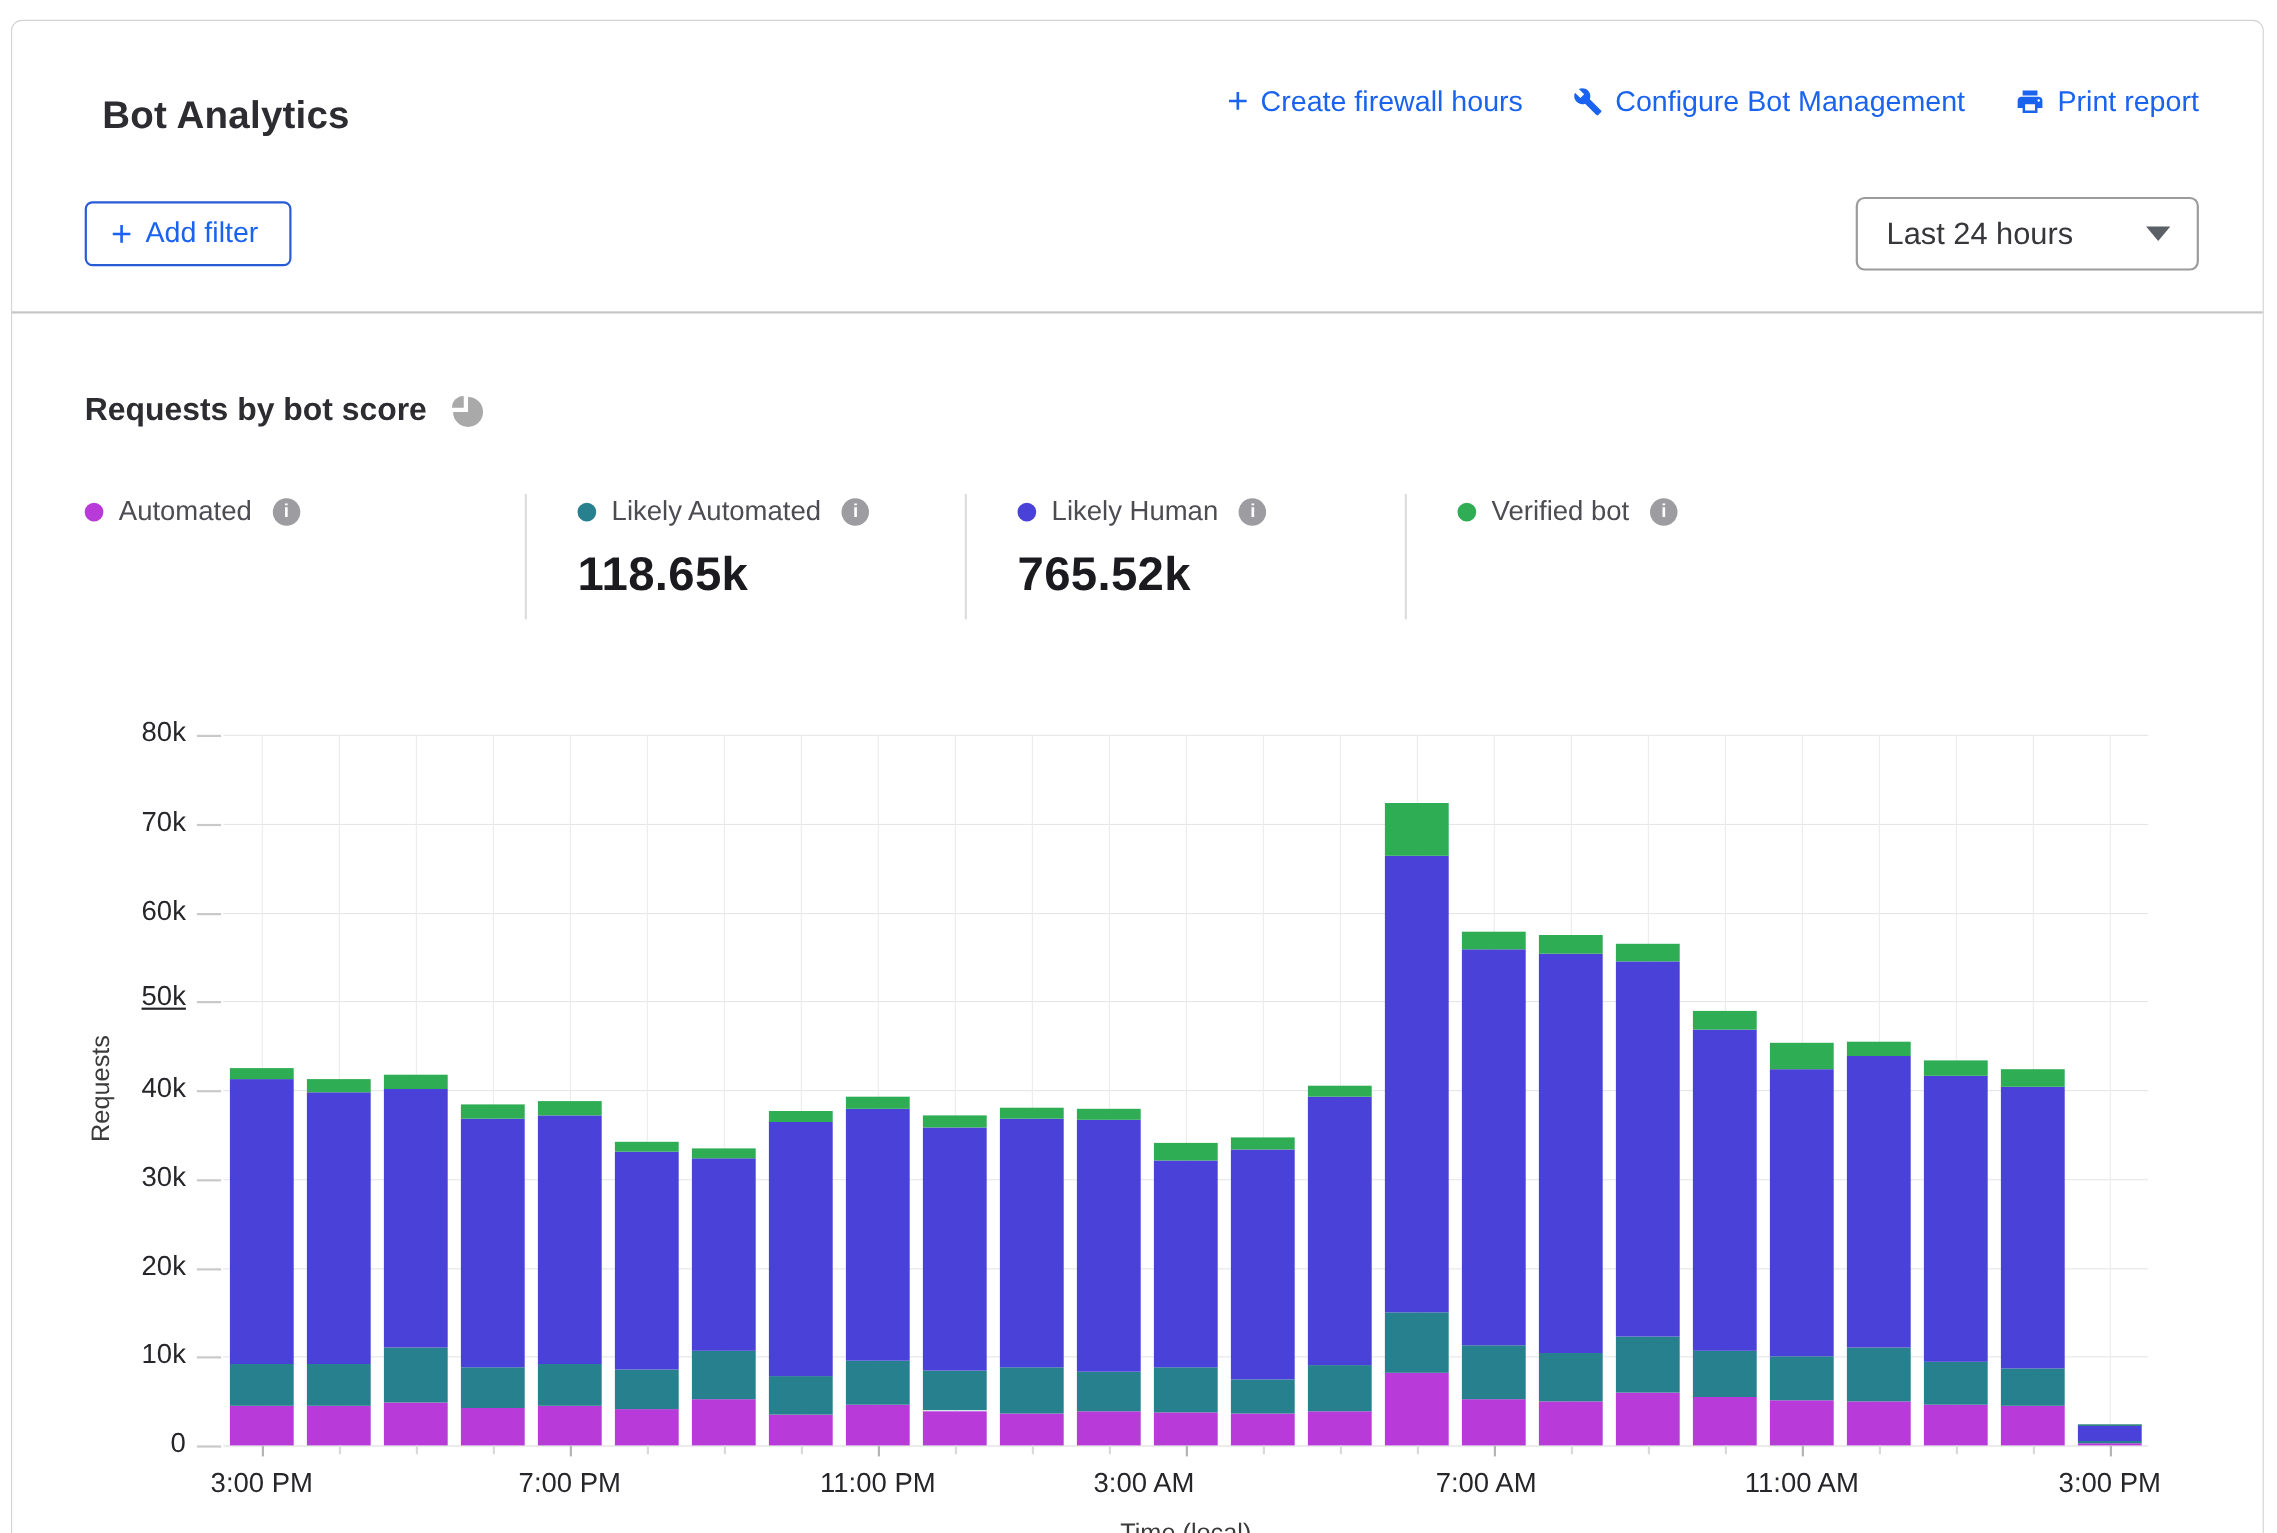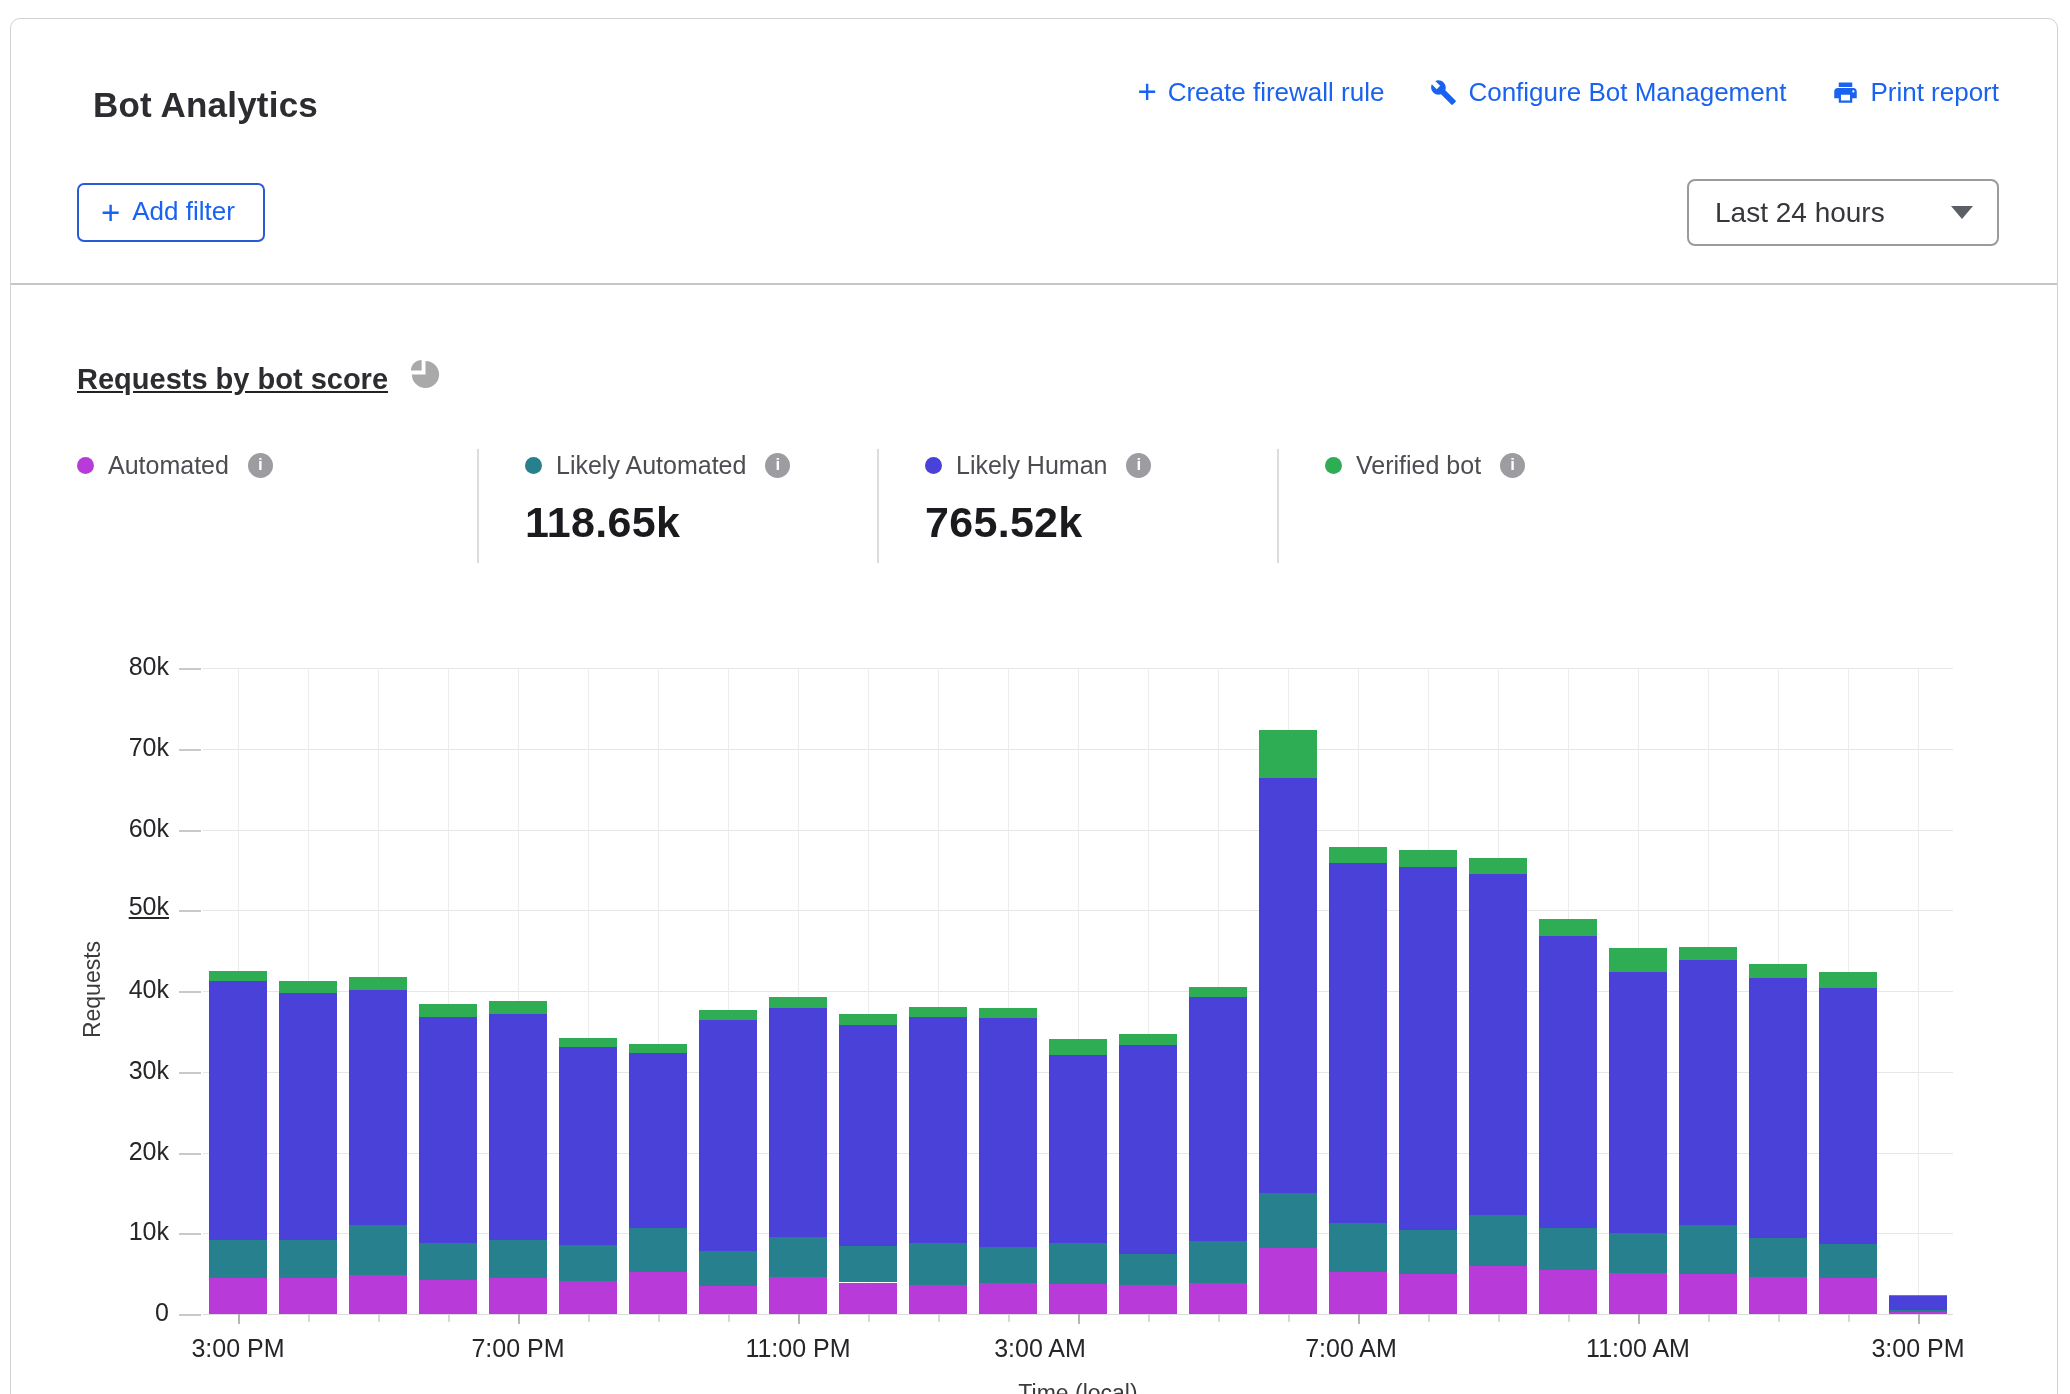--- a/index.html
+++ b/index.html
@@ -32,21 +32,21 @@
   .select {
     width:312px; height:67px; border:2px solid #9b9b9b; border-radius:8px;
     display:flex; align-items:center; justify-content:space-between;
     padding:0 24px 0 26px; font-size:28px; color:#36363b; cursor:pointer; background:#fff;
   }
   .caret { width:0; height:0; border-left:11px solid transparent; border-right:11px solid transparent; border-top:13px solid #5b5f66; }
 
   .divider { position:absolute; top:264px; left:0; width:100%; border-top:2px solid #c6c6c6; }
 
   
-  .section-head { position:absolute; left:66px; top:338px; display:flex; align-items:flex-end; gap:20px;text-decoration:underline; }
+  .section-head { position:absolute; left:66px; top:338px; display:flex; align-items:flex-start; gap:20px; }
   .section-title { margin:0; font-size:29px; font-weight:700; color:#2c2c31; }
 
   
   .stats { position:absolute; left:66px; top:430px; display:flex; }
   .stat { width:400px; padding-bottom:16px; }
   .stat.first { width:368px; }
   .stat + .stat { border-left:2px solid #dcdcdc; padding-left:46px; }
   .stat-label-row { display:flex; align-items:center; gap:14px; height:32px; }
   .dot { width:17px; height:17px; border-radius:50%; flex:0 0 auto; }
   .stat-label { font-size:25px; color:#4c4c52; }
@@ -67,21 +67,21 @@
 </head>
 <body>
 
 <div class="card">
 
   <div class="hrow1">
     <h1 class="page-title">Bot Analytics</h1>
     <div class="actions">
       <a class="action">
         <span class="plus-glyph">+</span>
-        <span>Create firewall rule</span>
+        <span>Create firewall hours</span>
       </a>
       <a class="action">
         <span>
             <svg width="27" height="27" viewBox="0 0 24 24" fill="#1a63f0">
               <path d="M22.7 19l-9.1-9.1c.9-2.3.4-5-1.5-6.9-2-2-5-2.4-7.4-1.3L9 6 6 9 1.6 4.7C.4 7.1.9 10.1 2.9 12.1c1.9 1.9 4.6 2.4 6.9 1.5l9.1 9.1c.4.4 1 .4 1.4 0l2.3-2.3c.5-.4.5-1.1.1-1.4z"></path>
             </svg>
           </span>
         <span>Configure Bot Management</span>
       </a>
       <a class="action">

